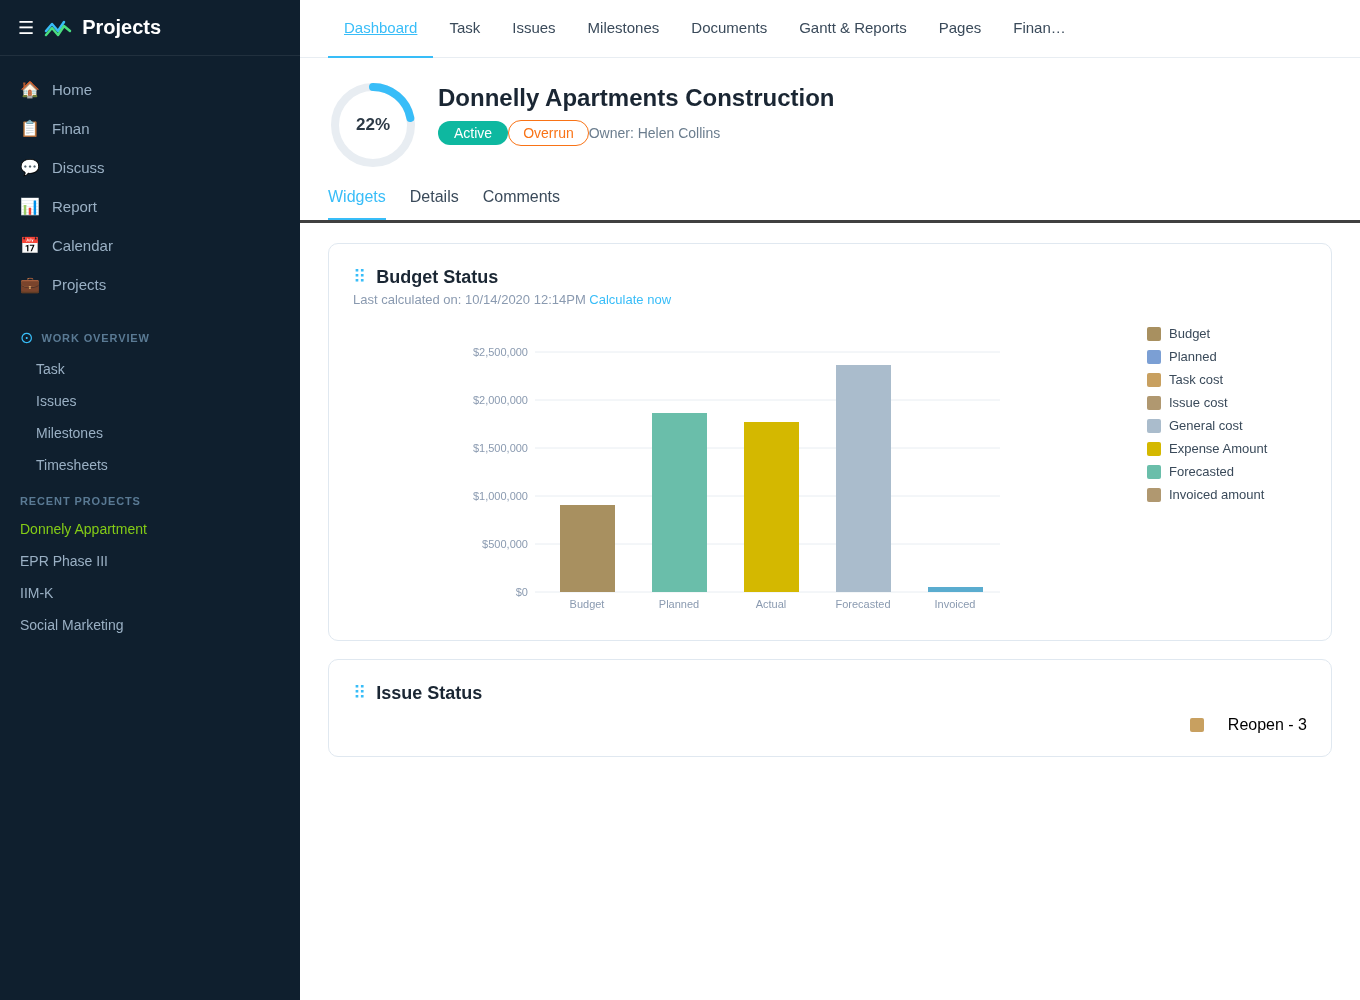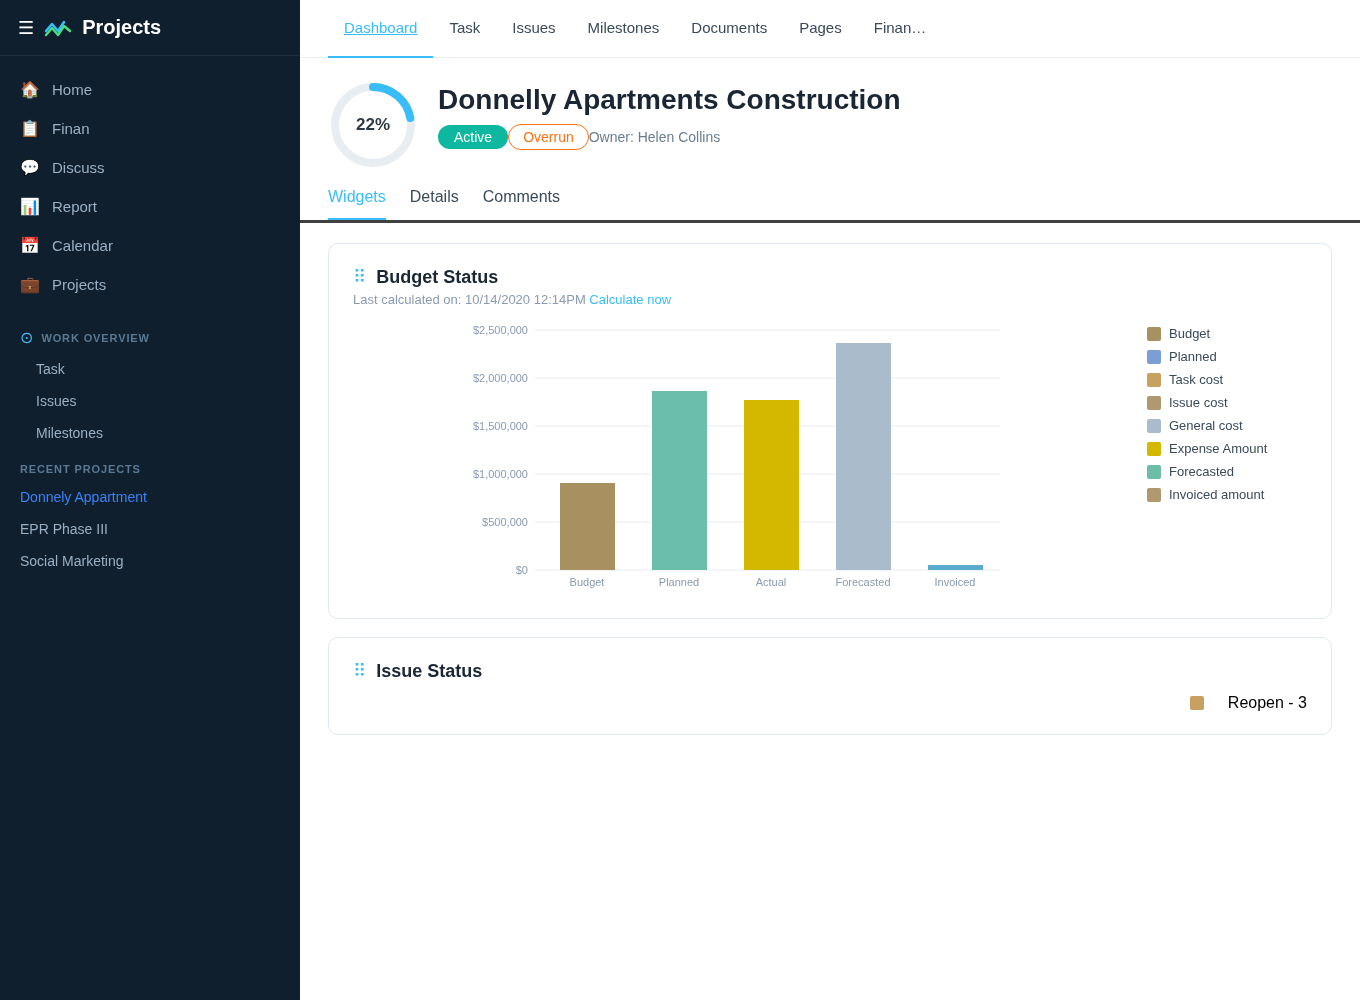--- a/index.html
+++ b/index.html
@@ -42,21 +42,21 @@
     }
 
     .sidebar-recent-label {
       padding: 14px 20px 6px;
       font-size: 11px; font-weight: 700; letter-spacing: 0.08em;
       color: #5a7a94; text-transform: uppercase;
     }
     .sidebar-recent-item {
       padding: 8px 20px; cursor: pointer; font-size: 14px; color: #9ab0c4;
     }
-    .sidebar-recent-item.active { color: #3b82f6; }
+    .sidebar-recent-item.active { color: #84cc16; }
 
     .work-overview-header {
       display: flex; align-items: center; gap: 8px;
       padding: 10px 20px 6px;
     }
     .work-overview-icon { color: #38bdf8; font-size: 16px; }
     .work-overview-label {
       font-size: 11px; font-weight: 700; letter-spacing: 0.08em;
       color: #5a7a94; text-transform: uppercase;
     }
@@ -94,21 +94,21 @@
     }
     .progress-ring-container {
       width: 90px; height: 90px; flex-shrink: 0;
       display: flex; align-items: center; justify-content: center;
       position: relative;
     }
     .progress-ring-text {
       position: absolute; font-size: 17px; font-weight: 700; color: #2d3a46;
     }
     .project-info { display: flex; flex-direction: column; gap: 8px; padding-top: 4px; }
-    .project-name { font-size: 28px; font-weight: 700; color: #1a2633; }
+    .project-name { font-size: 24px; font-weight: 700; color: #1a2633; }
     .project-badges { display: flex; align-items: center; flex-wrap: wrap; }
     .badge-active {
       background: #0eb8a0; color: #fff; border-radius: 20px;
       padding: 4px 16px; font-size: 14px; font-weight: 500;
     }
     .badge-overrun {
       border: 1.5px solid #f97316; color: #f97316; border-radius: 20px;
       padding: 4px 14px; font-size: 14px; font-weight: 500;
     }
     .project-owner { font-size: 14px; color: #6b7d8e; }
@@ -141,21 +141,21 @@
     .widget-grid-icon { color: #38bdf8; font-size: 18px; }
     .widget-title { font-size: 18px; font-weight: 700; color: #1a2633; }
     .widget-subtitle { font-size: 13px; color: #8a9ab0; margin-bottom: 9px; }
     .calculate-link { color: #38bdf8; cursor: pointer; text-decoration: none; }
 
     
     .chart-wrapper {
       display: flex; gap: 20px; align-items: flex-start;
     }
     .chart-area {
-      flex: 1; position: relative; height: 280px;
+      flex: 1; position: relative; height: 280px; margin-top: 22px;
     }
     .chart-legend {
       display: flex; flex-direction: column; gap: 8px;
       padding-top: 10px; min-width: 160px;
     }
     .legend-item {
       display: flex; align-items: center; gap: 8px; font-size: 13px; color: #3a4a5a;
     }
     .legend-color {
       width: 14px; height: 14px; border-radius: 2px; flex-shrink: 0;
@@ -206,35 +206,38 @@
     </div>
   </div>
 
   <div class="work-overview-header">
     <span class="work-overview-icon">⊙</span>
     <span class="work-overview-label">WORK OVERVIEW</span>
   </div>
   <div class="sidebar-sub-item">Task</div>
   <div class="sidebar-sub-item">Issues</div>
   <div class="sidebar-sub-item">Milestones</div>
+  <div class="sidebar-sub-item">Timesheets</div>
 
   <div class="sidebar-recent-label">RECENT PROJECTS</div>
   <div class="sidebar-recent-item active">Donnely Appartment</div>
   <div class="sidebar-recent-item">EPR Phase III</div>
+  <div class="sidebar-recent-item">IIM-K</div>
   <div class="sidebar-recent-item">Social Marketing</div>
 </div>
 
 <div class="main">
 
   <div class="top-nav">
     <div class="top-nav-item active">Dashboard</div>
     <div class="top-nav-item">Task</div>
     <div class="top-nav-item">Issues</div>
     <div class="top-nav-item">Milestones</div>
     <div class="top-nav-item">Documents</div>
+    <div class="top-nav-item">Gantt &amp; Reports</div>
     <div class="top-nav-item">Pages</div>
     <div class="top-nav-item">Finan…</div>
   </div>
 
   <div class="project-header">
     <div class="progress-ring-container">
       <svg width="90" height="90" viewBox="0 0 90 90">
         <circle cx="45" cy="45" r="38" fill="none" stroke="#e8edf2" stroke-width="8"></circle>
         <circle cx="45" cy="45" r="38" fill="none" stroke="#38bdf8" stroke-width="8" stroke-dasharray="238.76" stroke-dashoffset="186.23" stroke-linecap="round" transform="rotate(-90 45 45)"></circle>
       </svg>

